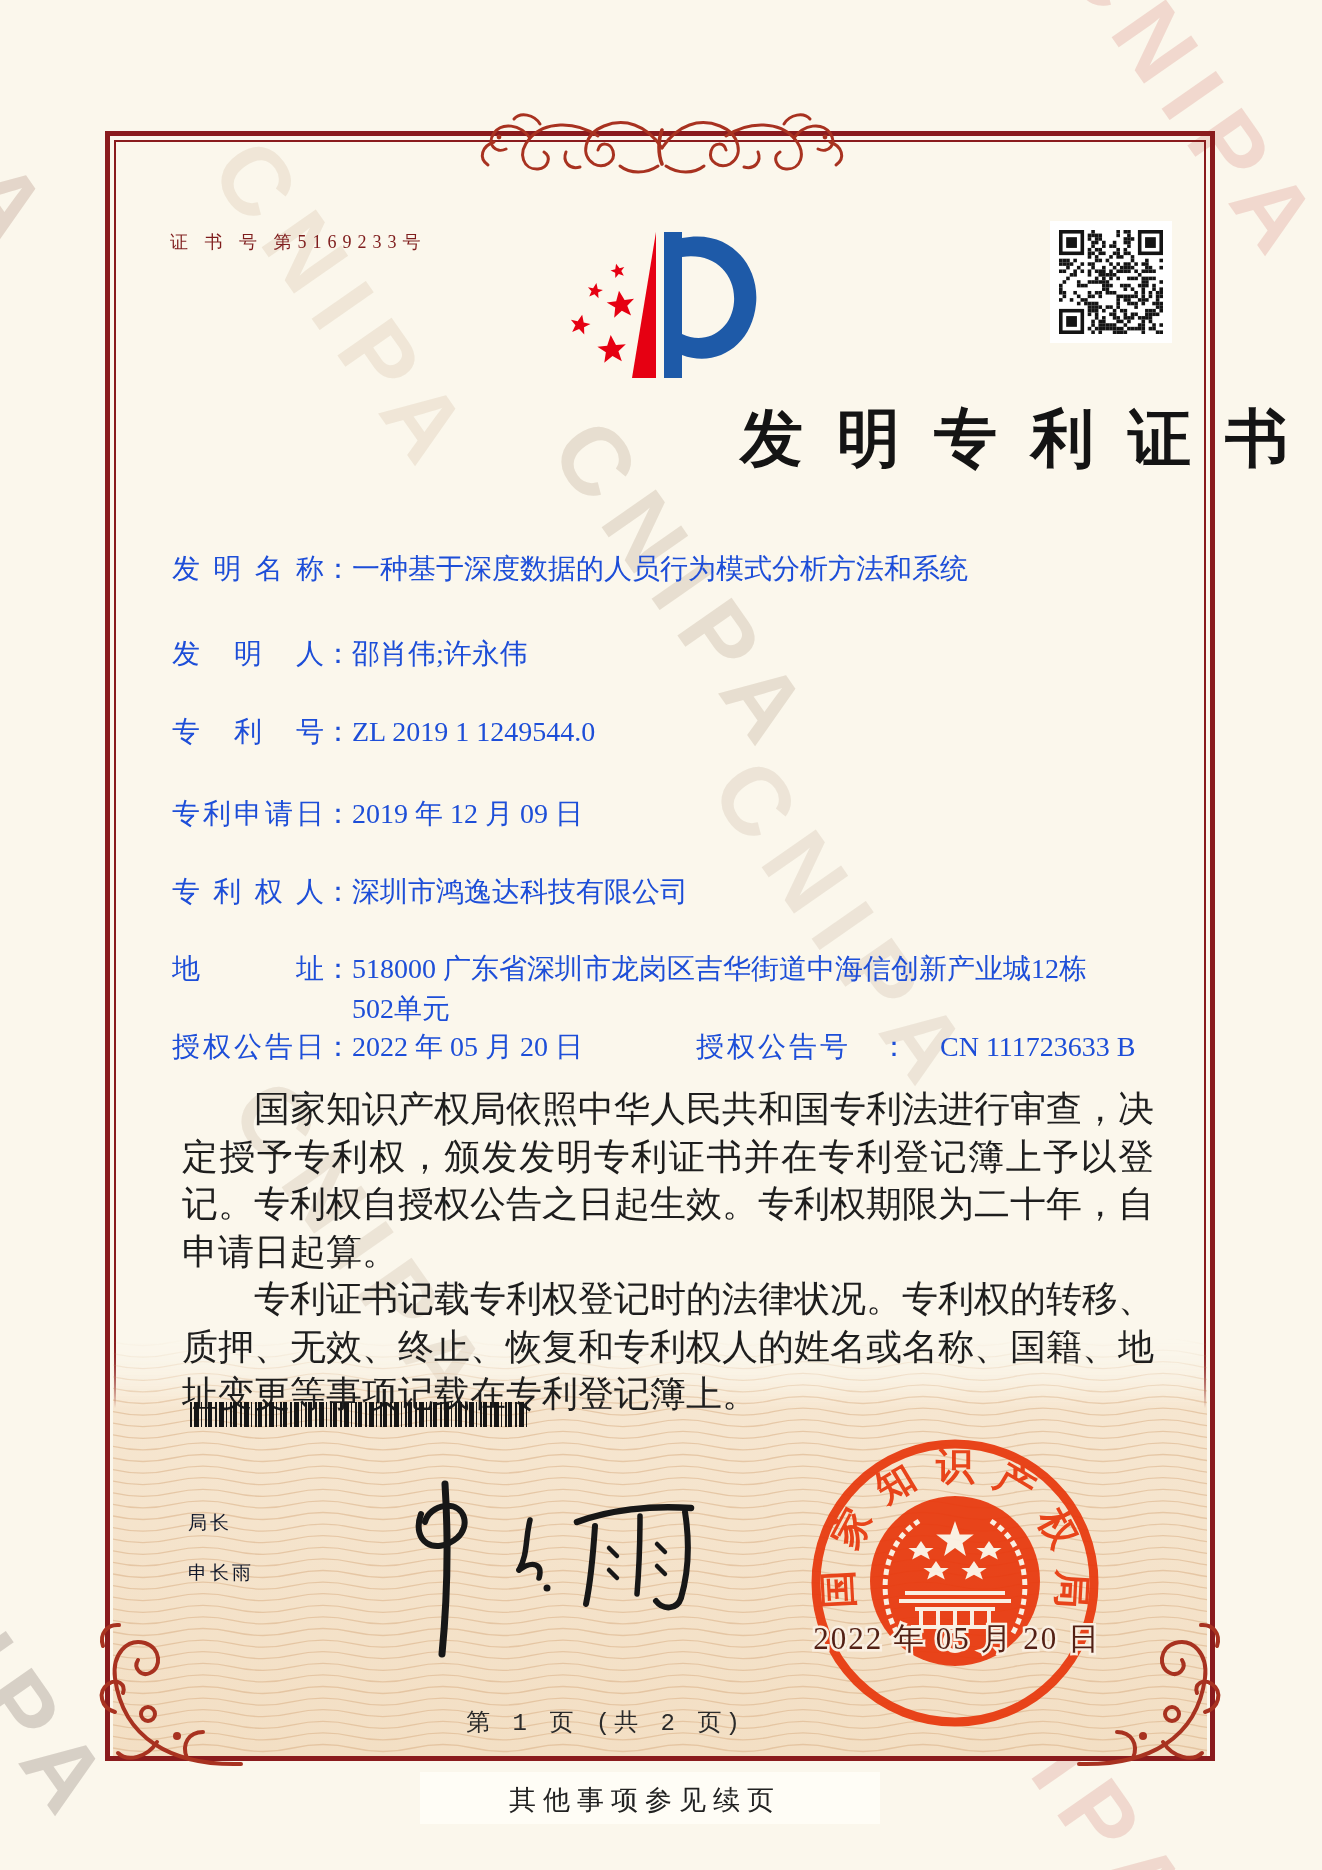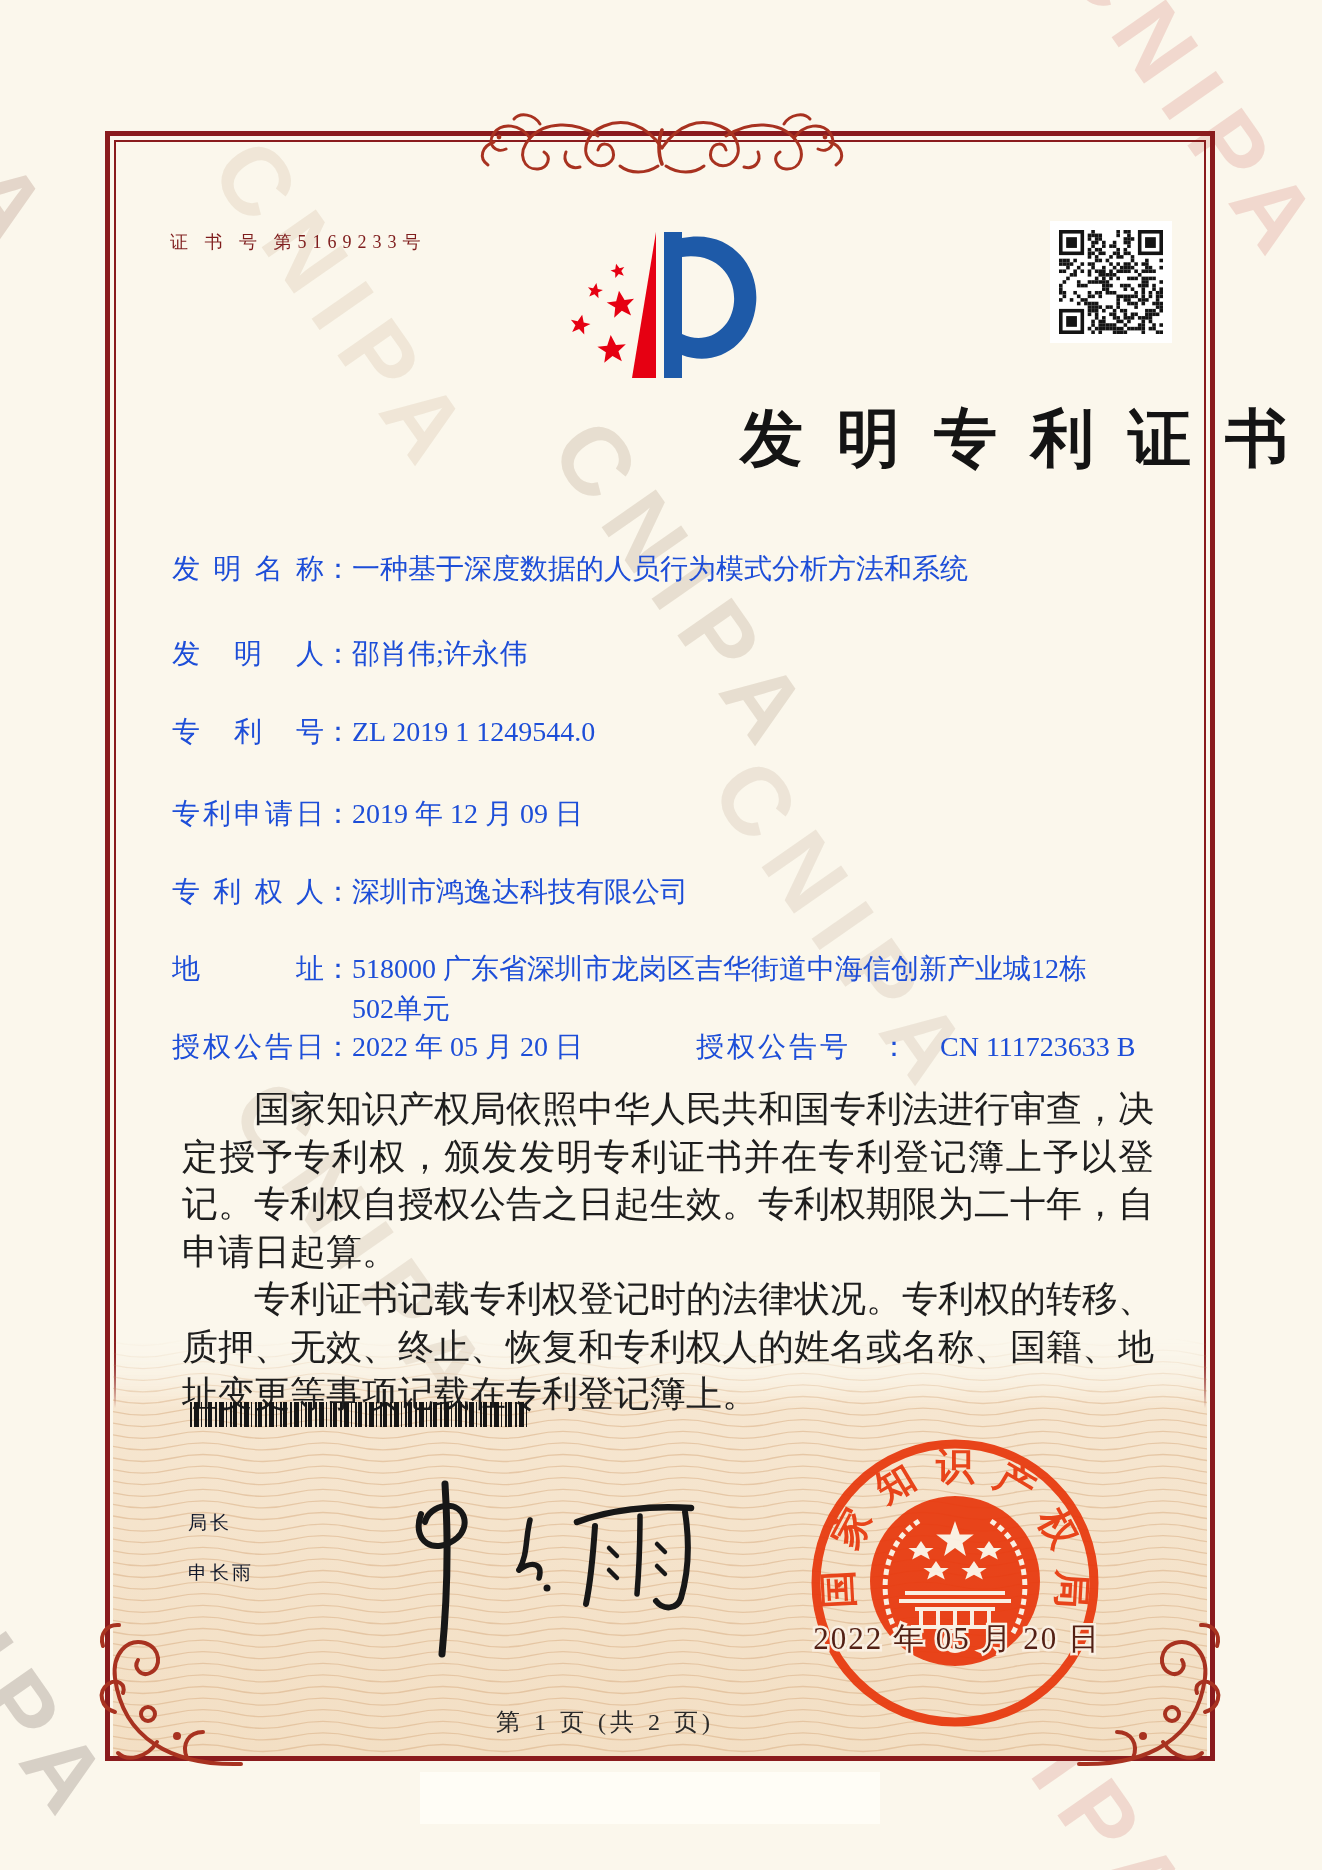--- a/index.html
+++ b/index.html
@@ -51,21 +51,21 @@
       #161616 11px 12px,transparent 12px 15px,#161616 15px 17px,transparent 17px 18px,
       #161616 18px 22px,transparent 22px 25px);}
 
   .signer{position:absolute;left:188px;font-size:19px;color:#0f172a;
           font-family:Liberation Sans, sans-serif;letter-spacing:3px;}
   .signature{position:absolute;left:395px;top:1472px;}
 
   .seal{position:absolute;left:805px;top:1433px;}
 
   .page-no{position:absolute;left:0;top:1706px;width:1210px;text-align:center;
-           font-size:24px;letter-spacing:4px;color:#2a2a2a;}
+           font-size:24px;letter-spacing:4px;color:#2a2a2a;font-family:Liberation Mono, monospace;}
   .note-band{position:absolute;left:420px;top:1772px;width:460px;height:52px;background:#fffdf6;}
   .note{position:absolute;left:0;top:1782px;width:1290px;text-align:center;
         font-size:27px;letter-spacing:7px;color:#222;}
 
   .orn{position:absolute;pointer-events:none;}
 </style>
 </head>
 <body>
 
 <div class="page">
@@ -570,14 +570,15 @@
         <g transform="rotate(93)">
             <text y="-104">局</text>
           </g>
       </g>
       <text x="2" y="66" text-anchor="middle" font-size="31" letter-spacing="2" fill="#471208" style="paint-order:stroke;stroke:#fbf1e4;stroke-width:5;" font-family="'Liberation Serif','DejaVu Serif',serif">2022 年 05 月 20 日</text>
     </g>
   </svg>
 
   <div class="page-no">第 1 页 (共 2 页)</div>
   <div class="note-band"></div>
+  <div class="note">其他事项参见续页</div>
 
 </div>
 
 </body></html>

